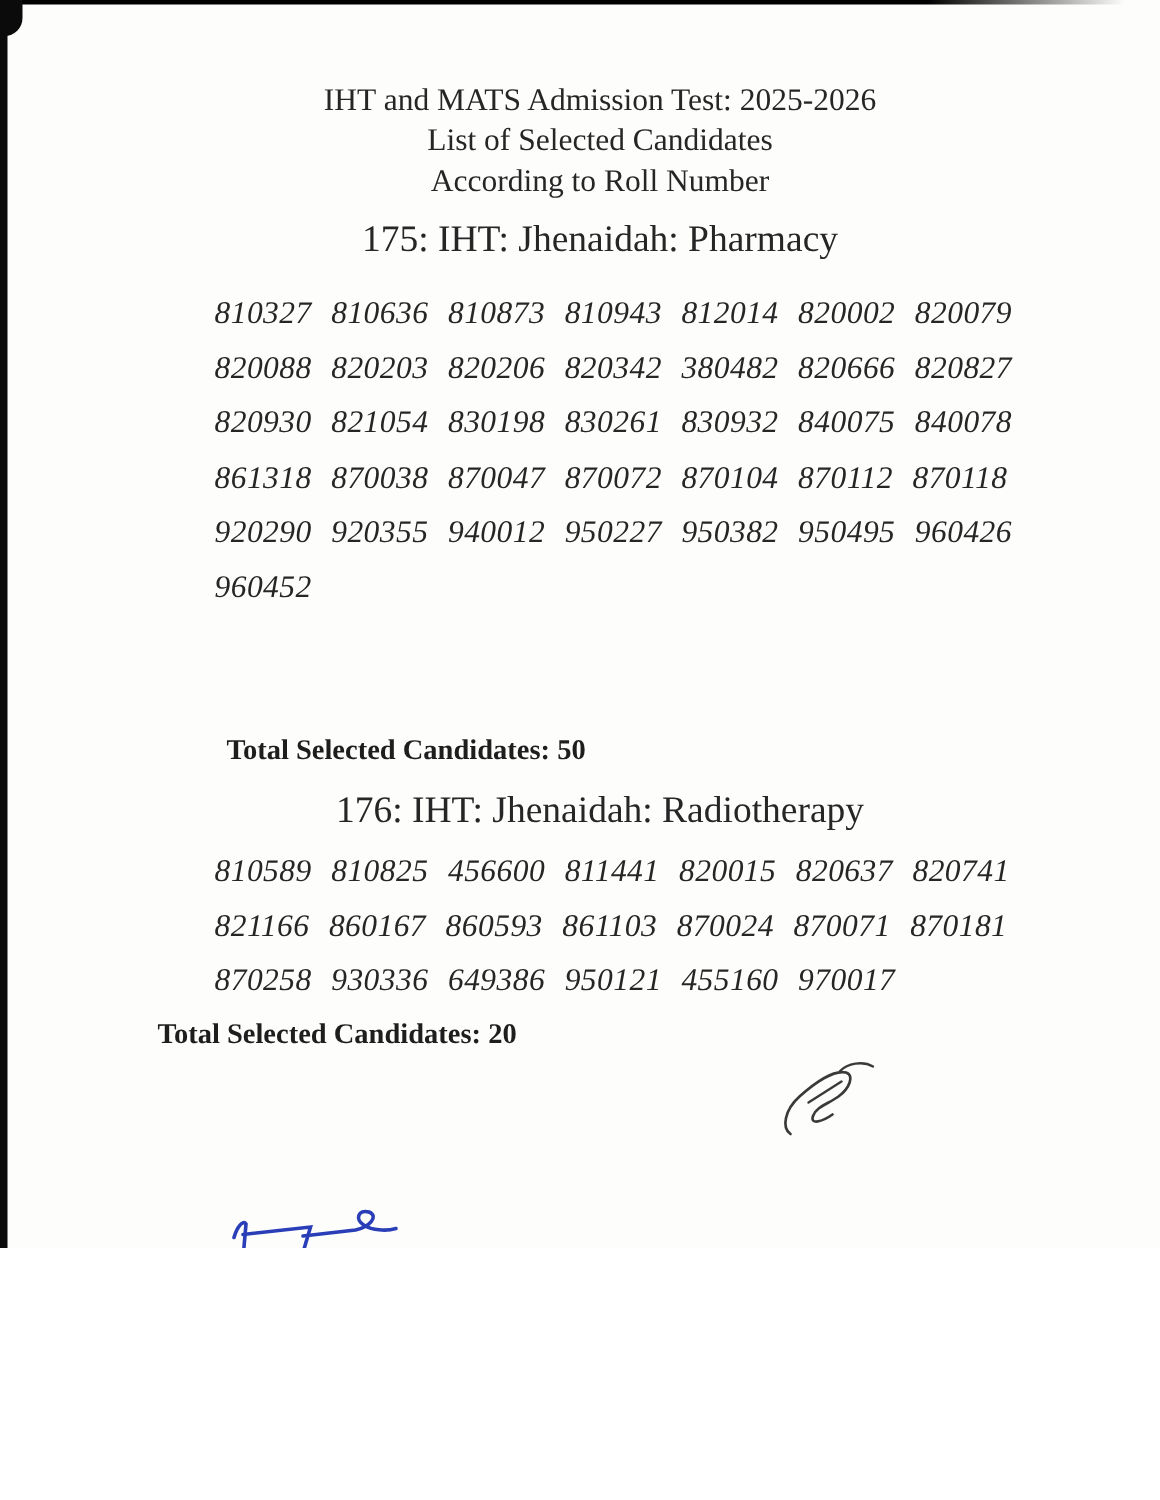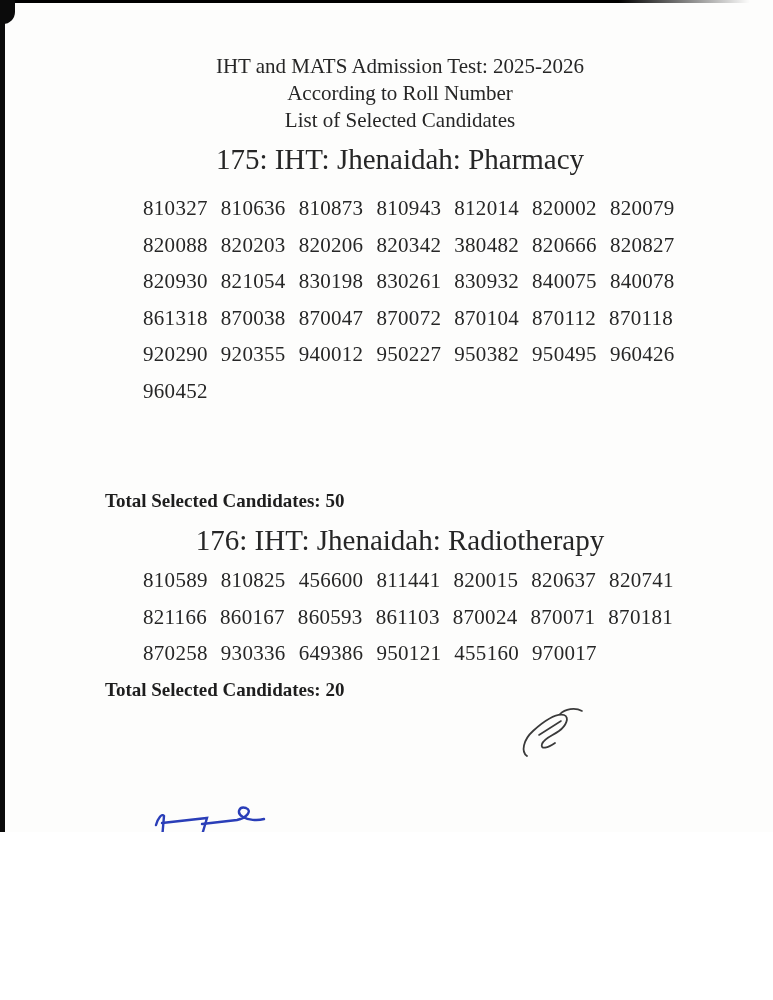--- a/index.html
+++ b/index.html
@@ -13,53 +13,53 @@
   }
   
   .scan-left  { position:absolute; left:0; top:0; width:5px; height:1000px; background:#0b0b0b; }
   .scan-corner{ position:absolute; left:0; top:0; width:15px; height:24px; background:#0b0b0b; border-bottom-right-radius:12px; }
   .scan-top   { position:absolute; left:0; top:0; width:100%; height:3px;
                 background:linear-gradient(to right,#000 0%,#000 80%,rgba(0,0,0,0) 97%); }
 
   .center-zone { position:absolute; left:40px; width:720px; text-align:center; }
 
   .doc-title   { top:53px; font-size:21px; line-height:27px; }
-  .sec-heading { font-size:29px; line-height:27px; }
+  .sec-heading { font-size:25px; line-height:27px; }
   #heading-175 { top:146px; }
   #heading-176 { top:527px; }
 
   .num-grid { position:absolute; left:143px; }
   #grid-175 { top:196px; }
   #grid-176 { top:568px; }
-  .num-row  { display:flex; gap:13px; height:36.5px; }
+  .num-row  { display:flex; gap:13px; height:36.5px;font-style:italic; }
   .roll     { font-size:21px; letter-spacing:0.3px; white-space:nowrap; }
 
   .total-line { position:absolute; left:105px; font-size:19px; font-weight:bold; color:#1e1e1e; }
-  #total-175  { top:490px; }
+  #total-175  { top:490px;margin-left:46px; }
   #total-176  { top:679px; }
 
   .sig { position:absolute; }
   #sig-dark { left:515px; top:700px; }
   #sig-blue { left:147px; top:793px; }
 
   .footer { top:943px; font-size:15px; color:#15803d; white-space:pre; }
 </style>
 </head>
 <body>
 
 <div class="page">
 
   <div class="scan-left"></div>
   <div class="scan-top"></div>
   <div class="scan-corner"></div>
 
   <div class="center-zone doc-title">
     <div>IHT and MATS Admission Test: 2025-2026</div>
+    <div>List of Selected Candidates</div>
     <div>According to Roll Number</div>
-    <div>List of Selected Candidates</div>
   </div>
 
   <div id="heading-175" class="center-zone sec-heading">175: IHT: Jhenaidah: Pharmacy</div>
 
   <div id="grid-175" class="num-grid">
       <div class="num-row">
         <span class="roll">810327</span>
         <span class="roll">810636</span>
         <span class="roll">810873</span>
         <span class="roll">810943</span>

